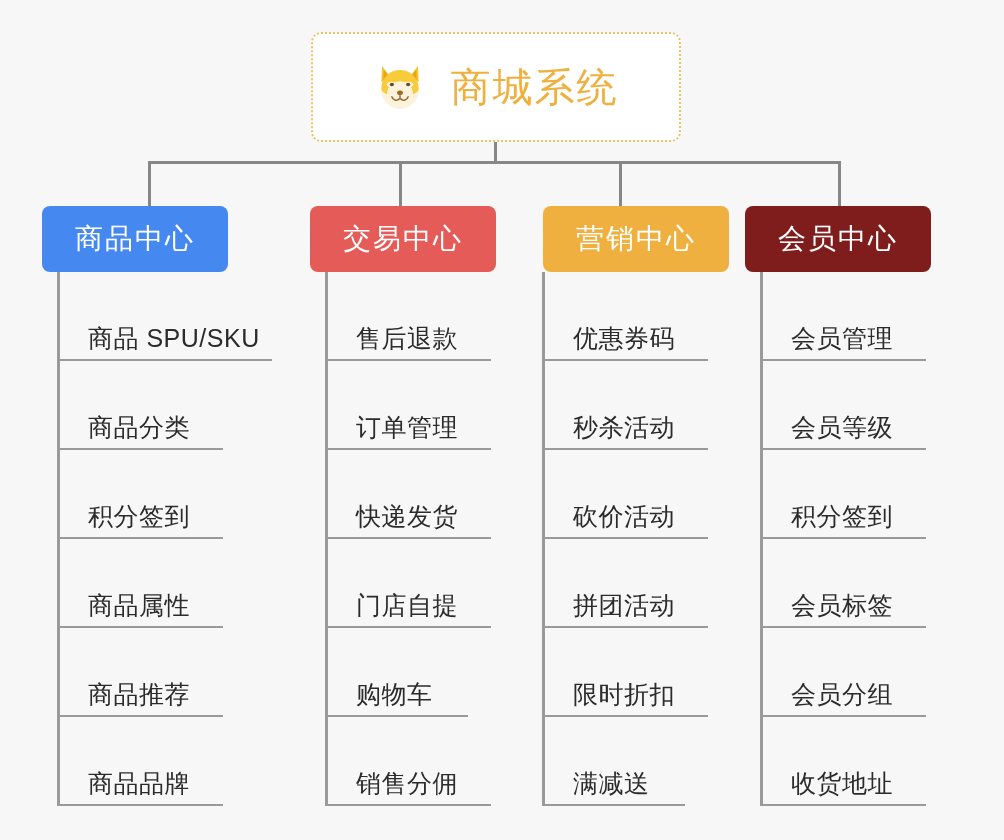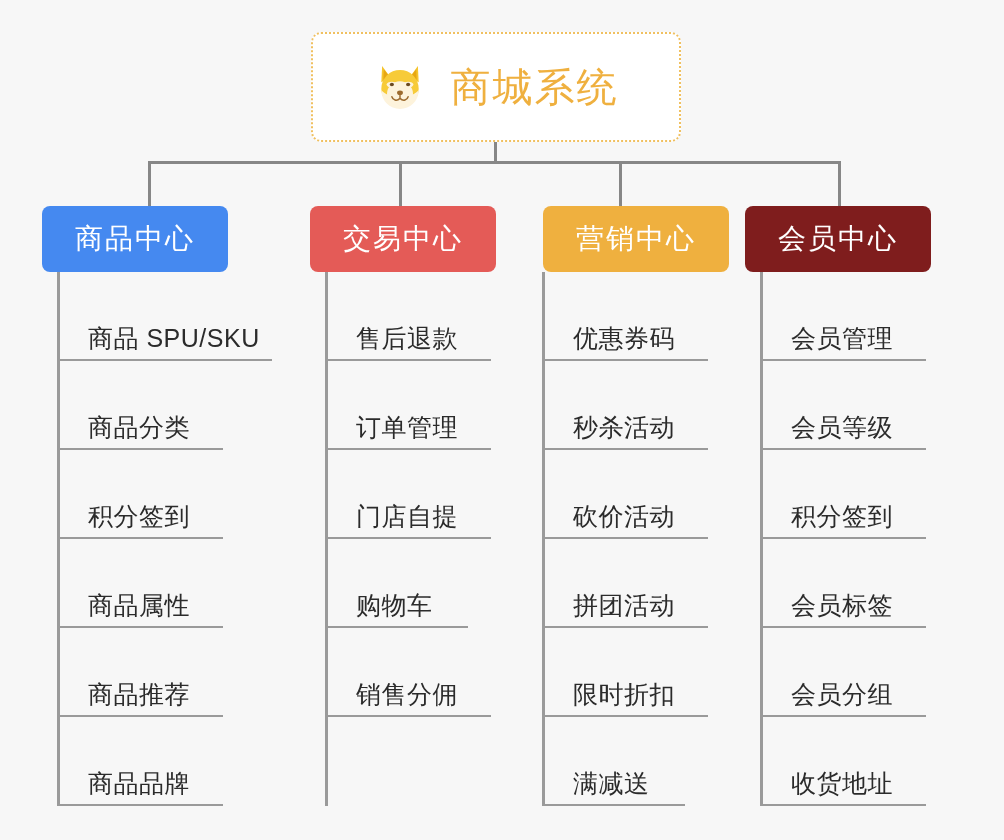--- a/index.html
+++ b/index.html
@@ -186,20 +186,23 @@
         <div class="col-header" style="background: rgb(228, 91, 87);">交易中心</div>
         <div class="col-spine" style="height: 534px;"></div>
         <ul class="leaf-list">
           <li class="leaf-item w-std">
             <span class="leaf-label">售后退款</span>
           </li>
           <li class="leaf-item w-std">
             <span class="leaf-label">订单管理</span>
           </li>
           <li class="leaf-item w-std">
+            <span class="leaf-label">快递发货</span>
+          </li>
+          <li class="leaf-item w-std">
             <span class="leaf-label">门店自提</span>
           </li>
           <li class="leaf-item w-short">
             <span class="leaf-label">购物车</span>
           </li>
           <li class="leaf-item w-std">
             <span class="leaf-label">销售分佣</span>
           </li>
         </ul>
       </div>

